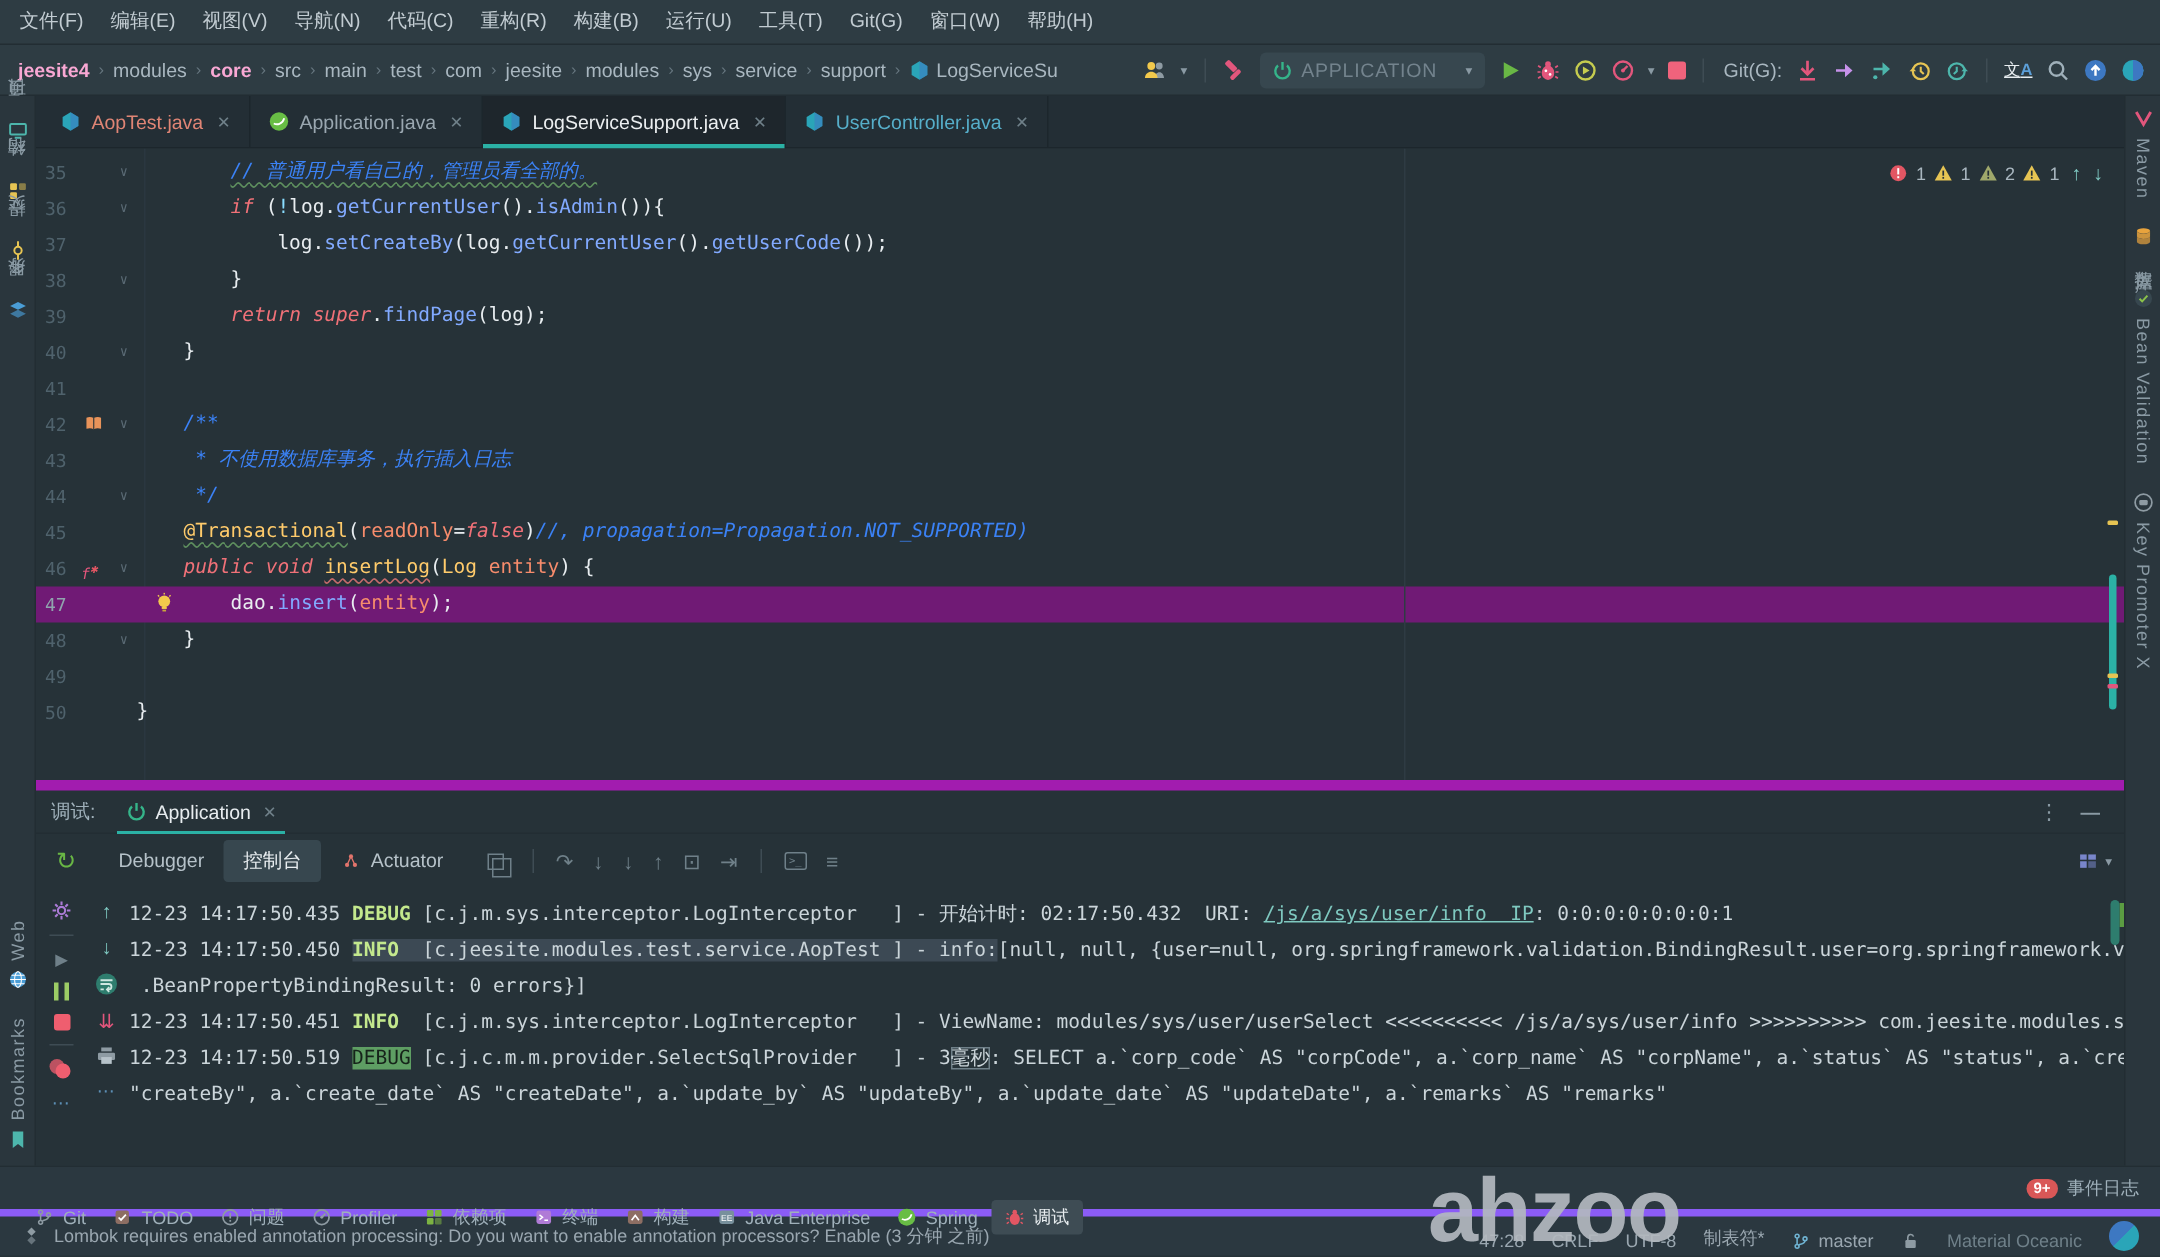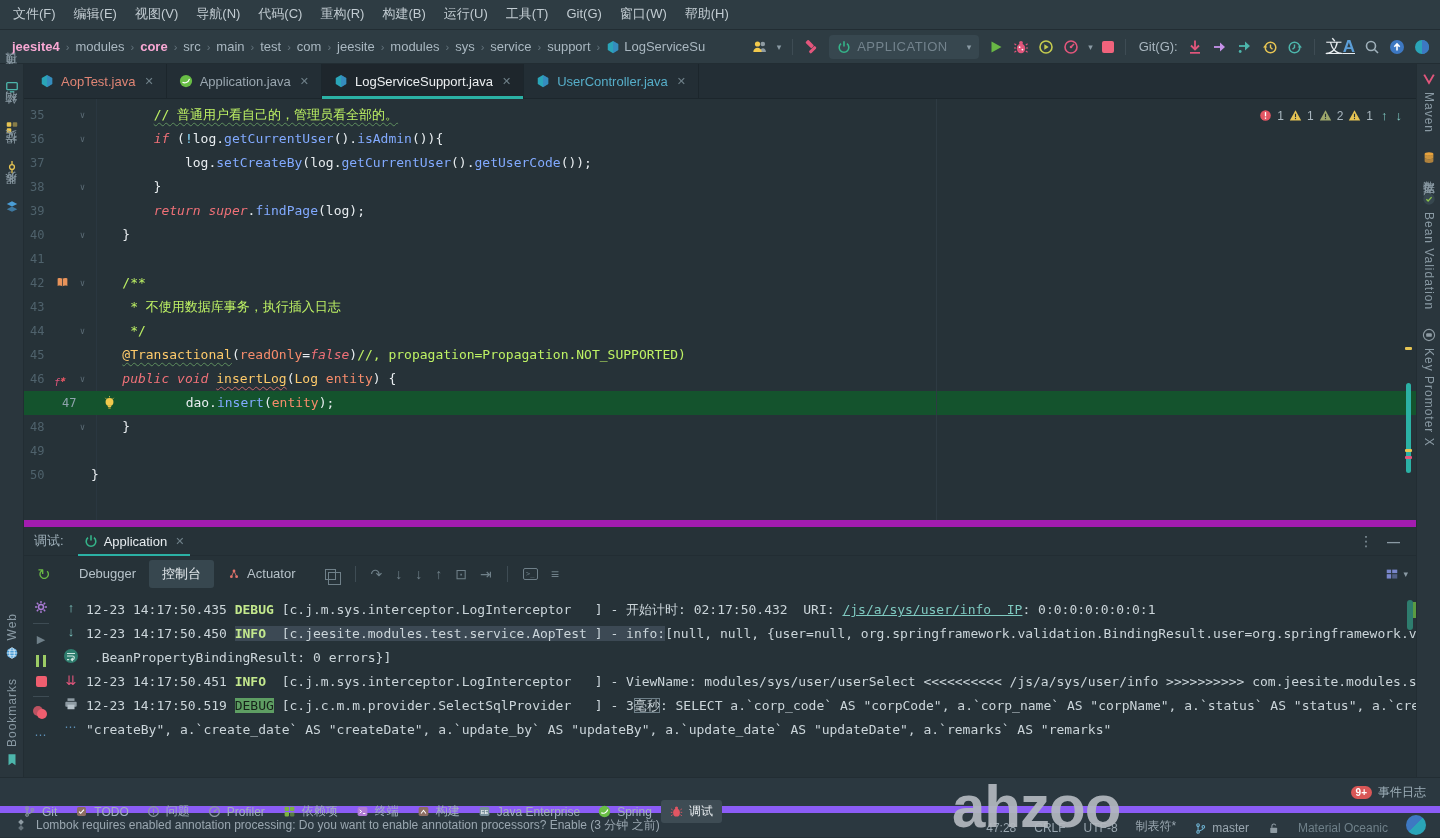--- a/index.html
+++ b/index.html
@@ -23,21 +23,21 @@
   .chev{color:#8A9AA4;font-size:9px;}
   .runconfig{display:flex;align-items:center;gap:6px;background:#37474F;border-radius:4px;
              height:24px;padding:0 8px;min-width:150px;}
   .rc-label{color:#73838D;letter-spacing:.5px;flex:1;}
   .icon16{width:16px;height:16px;display:inline-flex;}
   .icon16 svg,.icon14 svg,.icon13 svg{width:100%;height:100%;}
   .icon14{width:14px;height:14px;display:inline-flex;}
   .icon13{width:13px;height:13px;display:inline-flex;}
   .i-stopbig{width:12px;height:12px;background:#F0637C;border-radius:2px;}
   .gitlabel{color:#A9B7C0;margin-left:2px;}
-  .translate{font-size:17px;color:#E8EDF0;text-decoration:underline;}
+  .translate{font-size:11px;color:#E8EDF0;text-decoration:underline;}
   .translate b{color:#5C9FD8;font-weight:bold;}
   
   .body{display:flex;height:713px;}
   .stripe{width:24px;background:#2A363D;display:flex;flex-direction:column;align-items:center;}
   .stripe.left{border-right:1px solid #222D33;justify-content:space-between;padding:8px 0 10px;}
   .stripe.right{border-left:1px solid #222D33;padding-top:8px;}
   .stripe-group{display:flex;flex-direction:column;align-items:center;gap:18px;}
   .stripe-item{display:flex;flex-direction:column;align-items:center;gap:6px;cursor:default;}
   .vlabel{writing-mode:vertical-rl;font-size:12px;color:#8A9AA4;letter-spacing:1px;}
   .stripe.left .vlabel{transform:rotate(180deg);}
@@ -48,32 +48,32 @@
   .tab{display:flex;align-items:center;gap:7px;padding:0 12px;border-right:1px solid #1C262C;
        cursor:default;position:relative;}
   .tab.active{background:#1E262C;}
   .tab.active::after{content:"";position:absolute;left:0;right:0;bottom:-1px;height:3px;background:#2BB1A5;}
   .tab-close{color:#6F8089;font-size:11px;margin-left:2px;}
   
   .editor{flex:1;position:relative;background:#263238;overflow:hidden;
           font-family:"DejaVu Sans Mono","Liberation Mono",monospace;font-size:13px;}
   .lines{padding-top:4px;position:relative;}
   .crow{display:flex;height:24px;line-height:24px;position:relative;}
-  .crow.cur{background:#14532d;padding-left:32px;}
+  .crow.cur{background:#701a75;}
   .ln{width:30px;padding-left:6px;color:#4F626C;font-size:12px;flex:none;}
   .crow.cur .ln{color:#90A4AE;}
   .gic{width:20px;flex:none;position:relative;}
   .gic .icon13{position:absolute;left:2px;top:5px;}
   .gfold{width:17px;flex:none;text-align:center;color:#5A6A74;font-size:9px;}
   .ctext{white-space:pre;flex:none;}
   .bulbslot{position:absolute;left:78px;top:4px;width:15px;height:15px;}
   .bulbslot svg{width:100%;height:100%;}
   .ovr{font-size:10px;color:#E2567C;font-style:italic;}
   .ovr sup{color:#E25663;}
-  .cm{color:#bef264;}
+  .cm{color:#3b82f6;font-style:italic;}
   .kw{color:#F07178;font-style:italic;}
   .mth{color:#82AAFF;}
   .ann{color:#FFCB6B;}
   .fn{color:#FFCB6B;}
   .par{color:#F78C6C;}
   .cls{color:#FFCB6B;}
   .op{color:#89DDFF;}
   .pl{color:#E8EDF0;}
   .wg{text-decoration:underline wavy #5E8F5E 1px;text-underline-offset:3px;}
   .wr{text-decoration:underline wavy #C56B6B 1px;text-underline-offset:3px;}
@@ -132,21 +132,21 @@
   .cscroll{position:absolute;right:3px;top:8px;width:6px;height:30px;border-radius:3px;background:#2E7D6E;}
   .cmark{position:absolute;right:0;top:10px;width:3px;height:16px;background:#69B745;opacity:.8;}
   
   .tools{height:29px;background:#2B3840;border-top:1px solid #222D33;display:flex;align-items:center;
          padding:0 14px;font-size:12px;color:#9FB0BA;}
   .tool-item{display:flex;align-items:center;gap:6px;padding:0 9px;height:23px;border-radius:3px;cursor:default;}
   .tool-item.on{background:#3E4C54;color:#E8EDF0;}
   .eventlog{display:flex;align-items:center;gap:6px;}
   .badge{background:#D95757;color:#fff;font-size:10px;font-weight:bold;border-radius:8px;padding:1px 5px;}
   
-  .status{height:31px;background:#2B3840;border-top:7px solid #8b5cf6;display:flex;align-items:center;
+  .status{height:31px;background:#2B3840;border-top:5px solid #8b5cf6;display:flex;align-items:center;
           padding:0 14px;font-size:12px;color:#9AA7B0;}
   .status-left{display:flex;align-items:center;gap:8px;min-width:0;}
   .status-right{margin-left:auto;display:flex;align-items:flex-end;gap:18px;white-space:nowrap;}
   .theme-name{color:#6F8089;}
   .theme-dot{width:20px;height:20px;border-radius:50%;background:#2AA5B8;
              background:linear-gradient(135deg,#3D78C2 0 50%,#2AA5B8 50% 100%);}
   .watermark{position:absolute;left:952px;top:772px;font-size:60px;font-weight:bold;color:#B3B9BF;
              opacity:.92;z-index:40;letter-spacing:-1px;pointer-events:none;}
 </style>
 </head>

